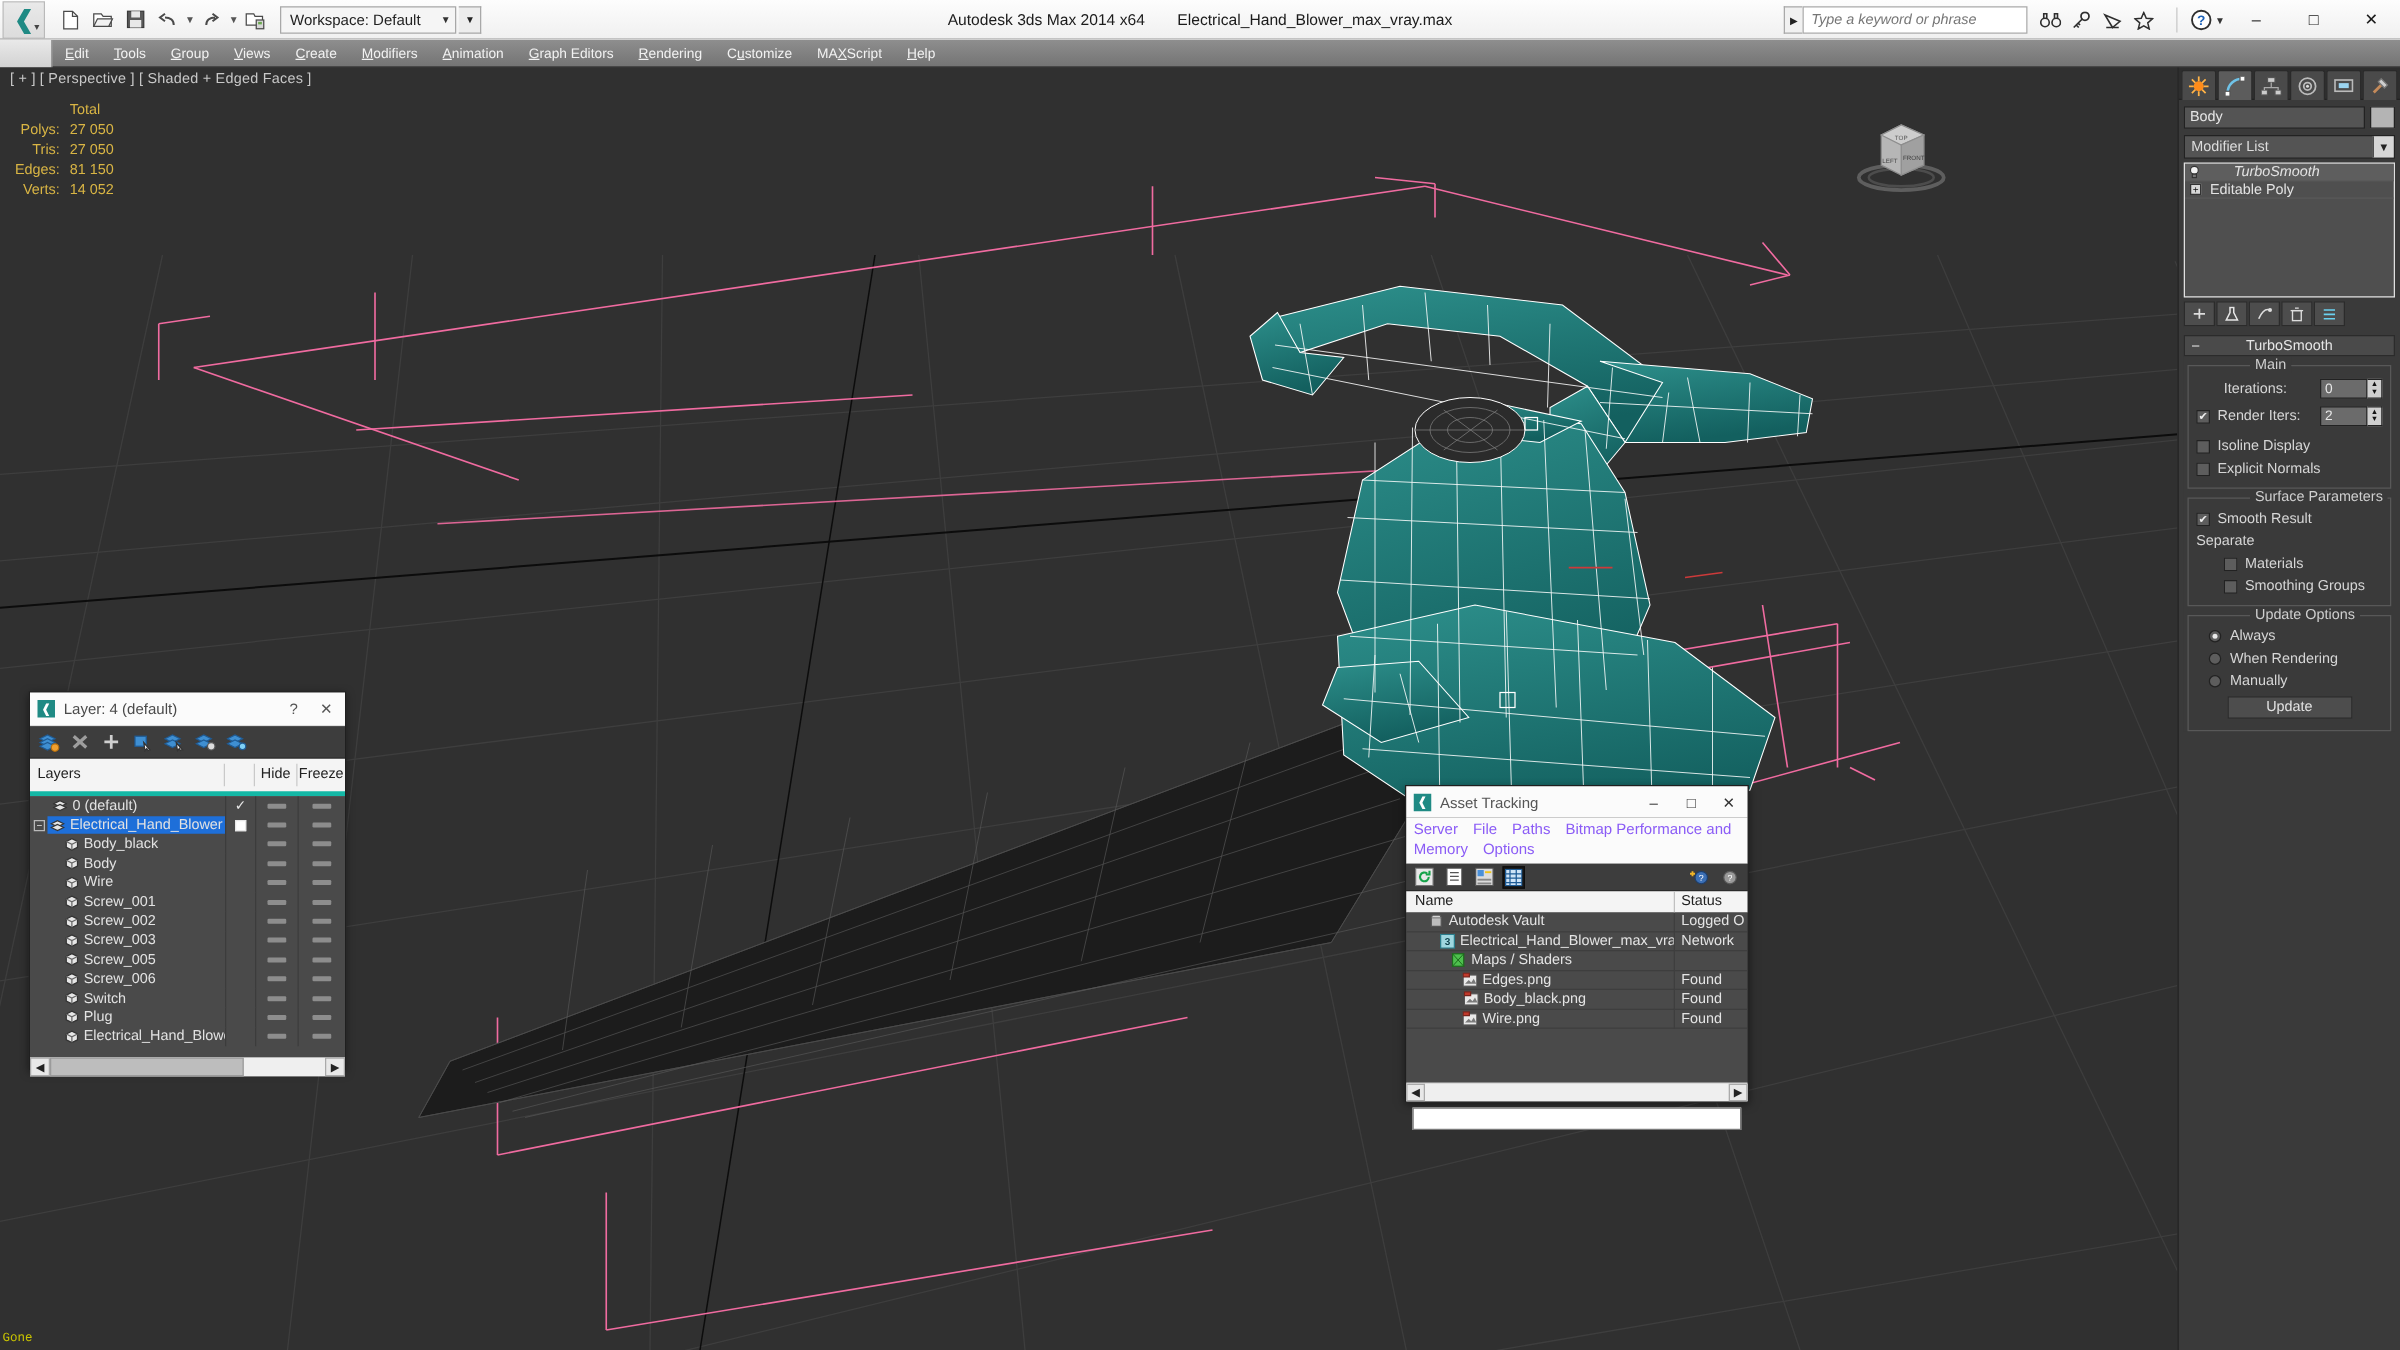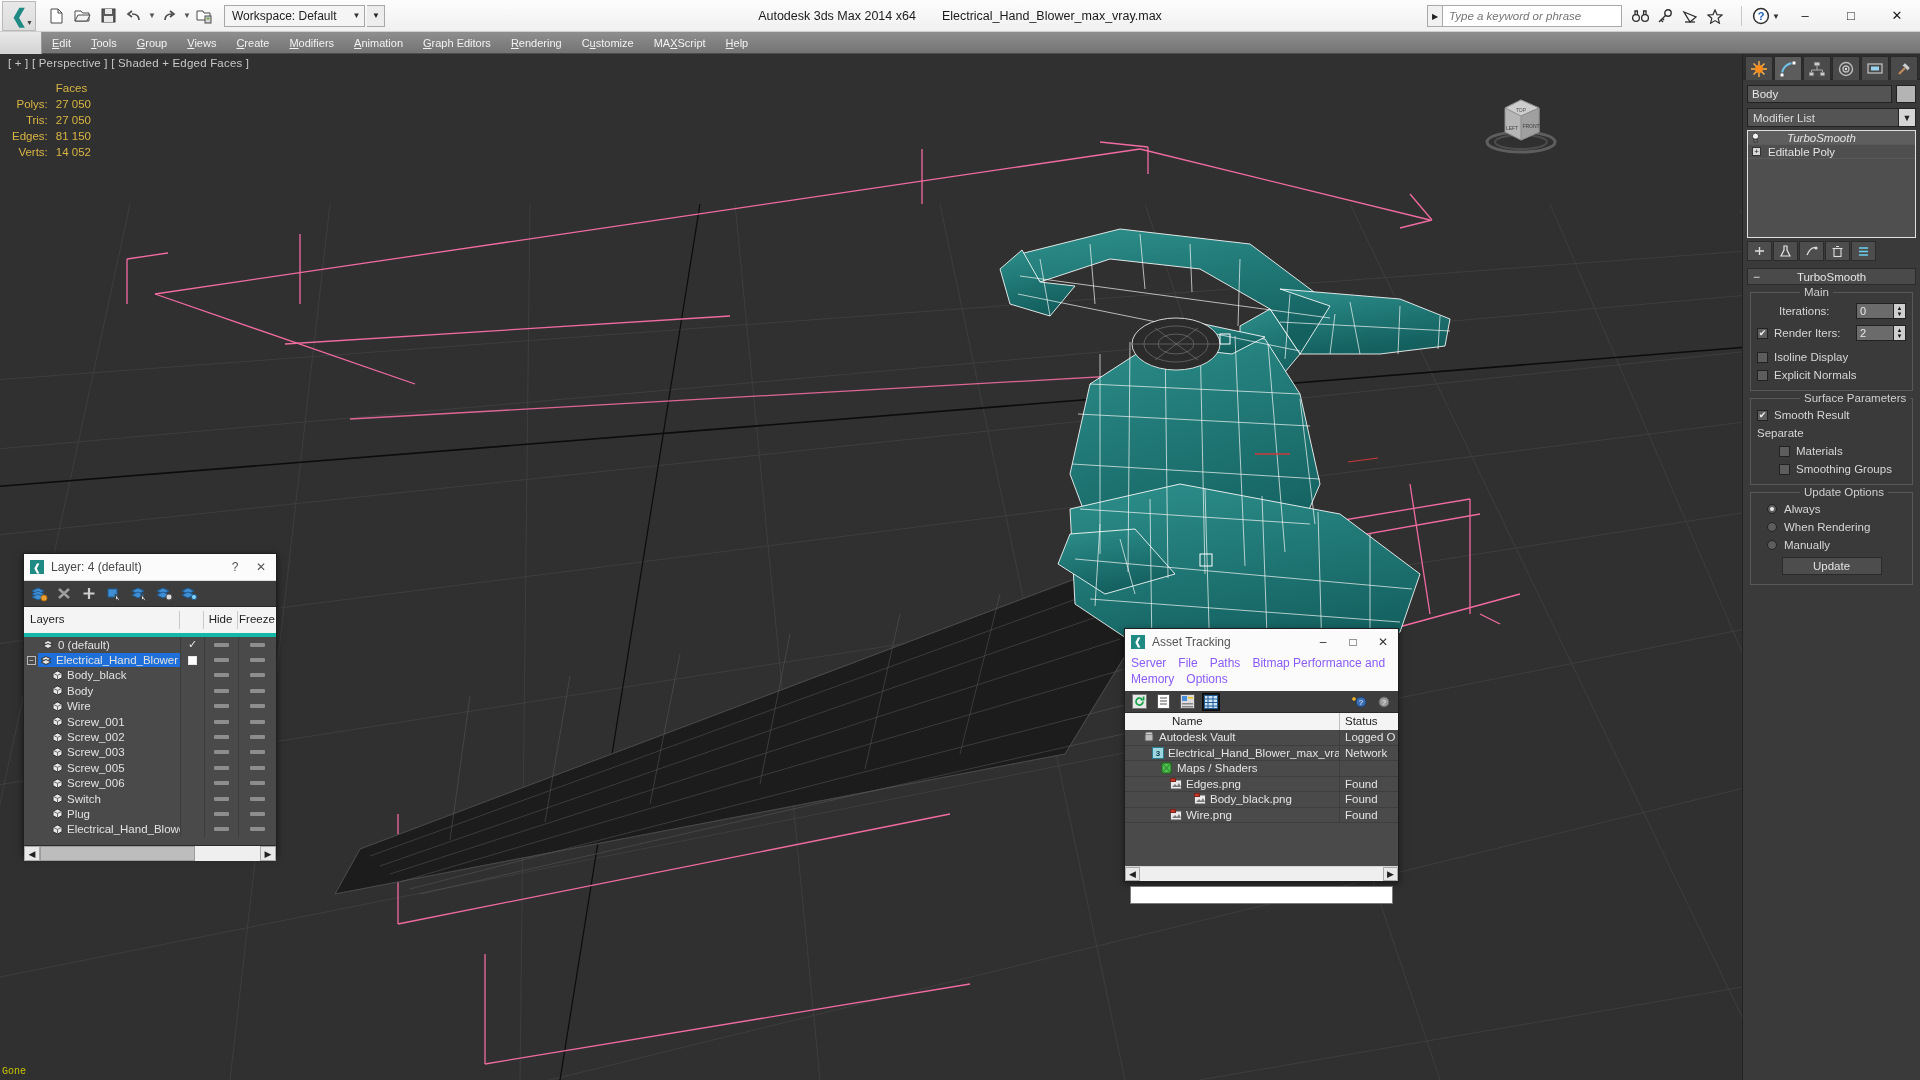--- a/index.html
+++ b/index.html
@@ -309,21 +309,21 @@
   }
   .at-menu span { margin-right: 12px; }
   .at-toolbar {
     height: 22px; background: #3d3d3d; display: flex; align-items: center; padding: 0 5px; gap: 6px;
     border-bottom: 1px solid #2a2a2a;
   }
   .at-tool { width: 18px; height: 18px; display:flex; align-items:center; justify-content:center; }
   .at-tool.act { background: #1a1a1a; border: 1px solid #0d0d0d; }
   .at-hdr {
     height: 17px; background: #f4f4f4; display: flex; align-items: center;
-    font-size: 11.5px; color: #222; padding-left: 40px;
+    font-size: 11.5px; color: #222;
   }
   .at-hdr .c1 { flex: 1; padding-left: 7px; border-right: 1px solid #c0c0c0; height:17px; line-height:16px;}
   .at-hdr .c2 { width: 58px; padding-left: 5px; height:17px; line-height:16px;}
   .at-list { background: #4a4a4a; height: 136px; overflow: hidden; }
   .at-row {
     height: 15.5px; display: flex; align-items: center; font-size: 11.5px; color: #e4e4e4;
     border-bottom: 1px solid #3e3e3e;
   }
   .at-row .c1 { flex: 1; display: flex; align-items: center; overflow: hidden;
      border-right: 1px solid #3e3e3e; height: 15.5px; }
@@ -607,21 +607,21 @@
       </g>
     </svg>
 
     <div class="vp-label">[ + ] [ Perspective ] [ Shaded + Edged Faces ]</div>
 
     <div class="vp-stats">
       <table>
         <tbody>
             <tr>
               <td class="k"></td>
-              <td class="v">Faces</td>
+              <td class="v">Total</td>
             </tr>
         <tr>
               <td class="k">Polys:</td>
             <td class="v">27 050</td>
             </tr>
         <tr>
               <td class="k">Tris:</td>
             <td class="v">27 050</td>
             </tr>
         <tr>
@@ -1248,21 +1248,21 @@
           <svg class="aicon" width="12" height="12" viewBox="0 0 12 12">
               <rect x="0.5" y="2" width="11" height="9" fill="#e9e9e9" stroke="#555"></rect>
               <rect x="0.5" y="0.5" width="5" height="3" fill="#c0392b" stroke="#7b241c"></rect>
               <path d="M2 9l3-3 2 2 2-3 2 4z" fill="#7a7a7a"></path>
             </svg>
           <span>Edges.png</span>
         </div>
         <div class="c2">Found</div>
       </div>
       <div class="at-row">
-        <div class="c1" style="padding-left:69px">
+        <div class="c1" style="padding-left:46px">
           <svg class="aicon" width="12" height="12" viewBox="0 0 12 12">
               <rect x="0.5" y="2" width="11" height="9" fill="#e9e9e9" stroke="#555"></rect>
               <rect x="0.5" y="0.5" width="5" height="3" fill="#c0392b" stroke="#7b241c"></rect>
               <path d="M2 9l3-3 2 2 2-3 2 4z" fill="#7a7a7a"></path>
             </svg>
           <span>Body_black.png</span>
         </div>
         <div class="c2">Found</div>
       </div>
       <div class="at-row">

